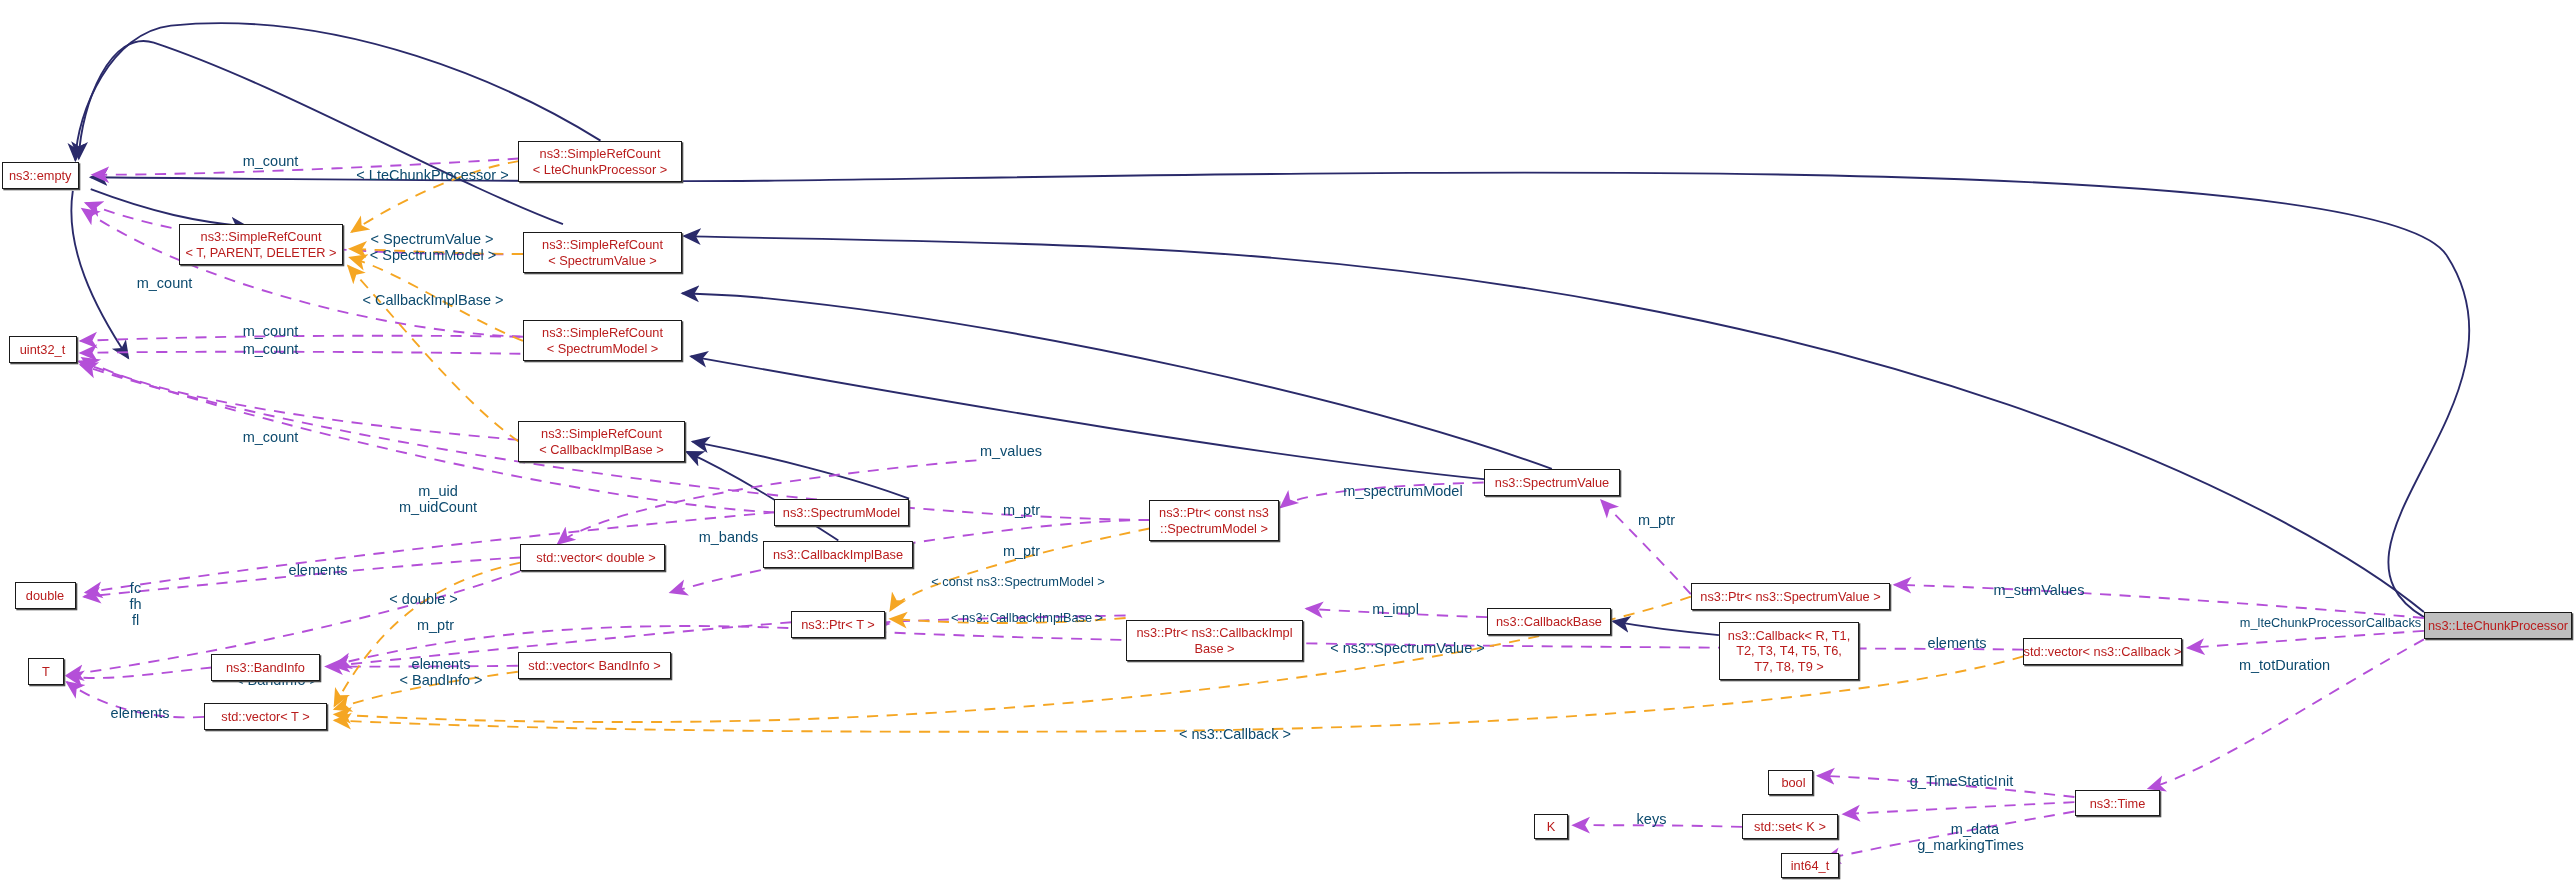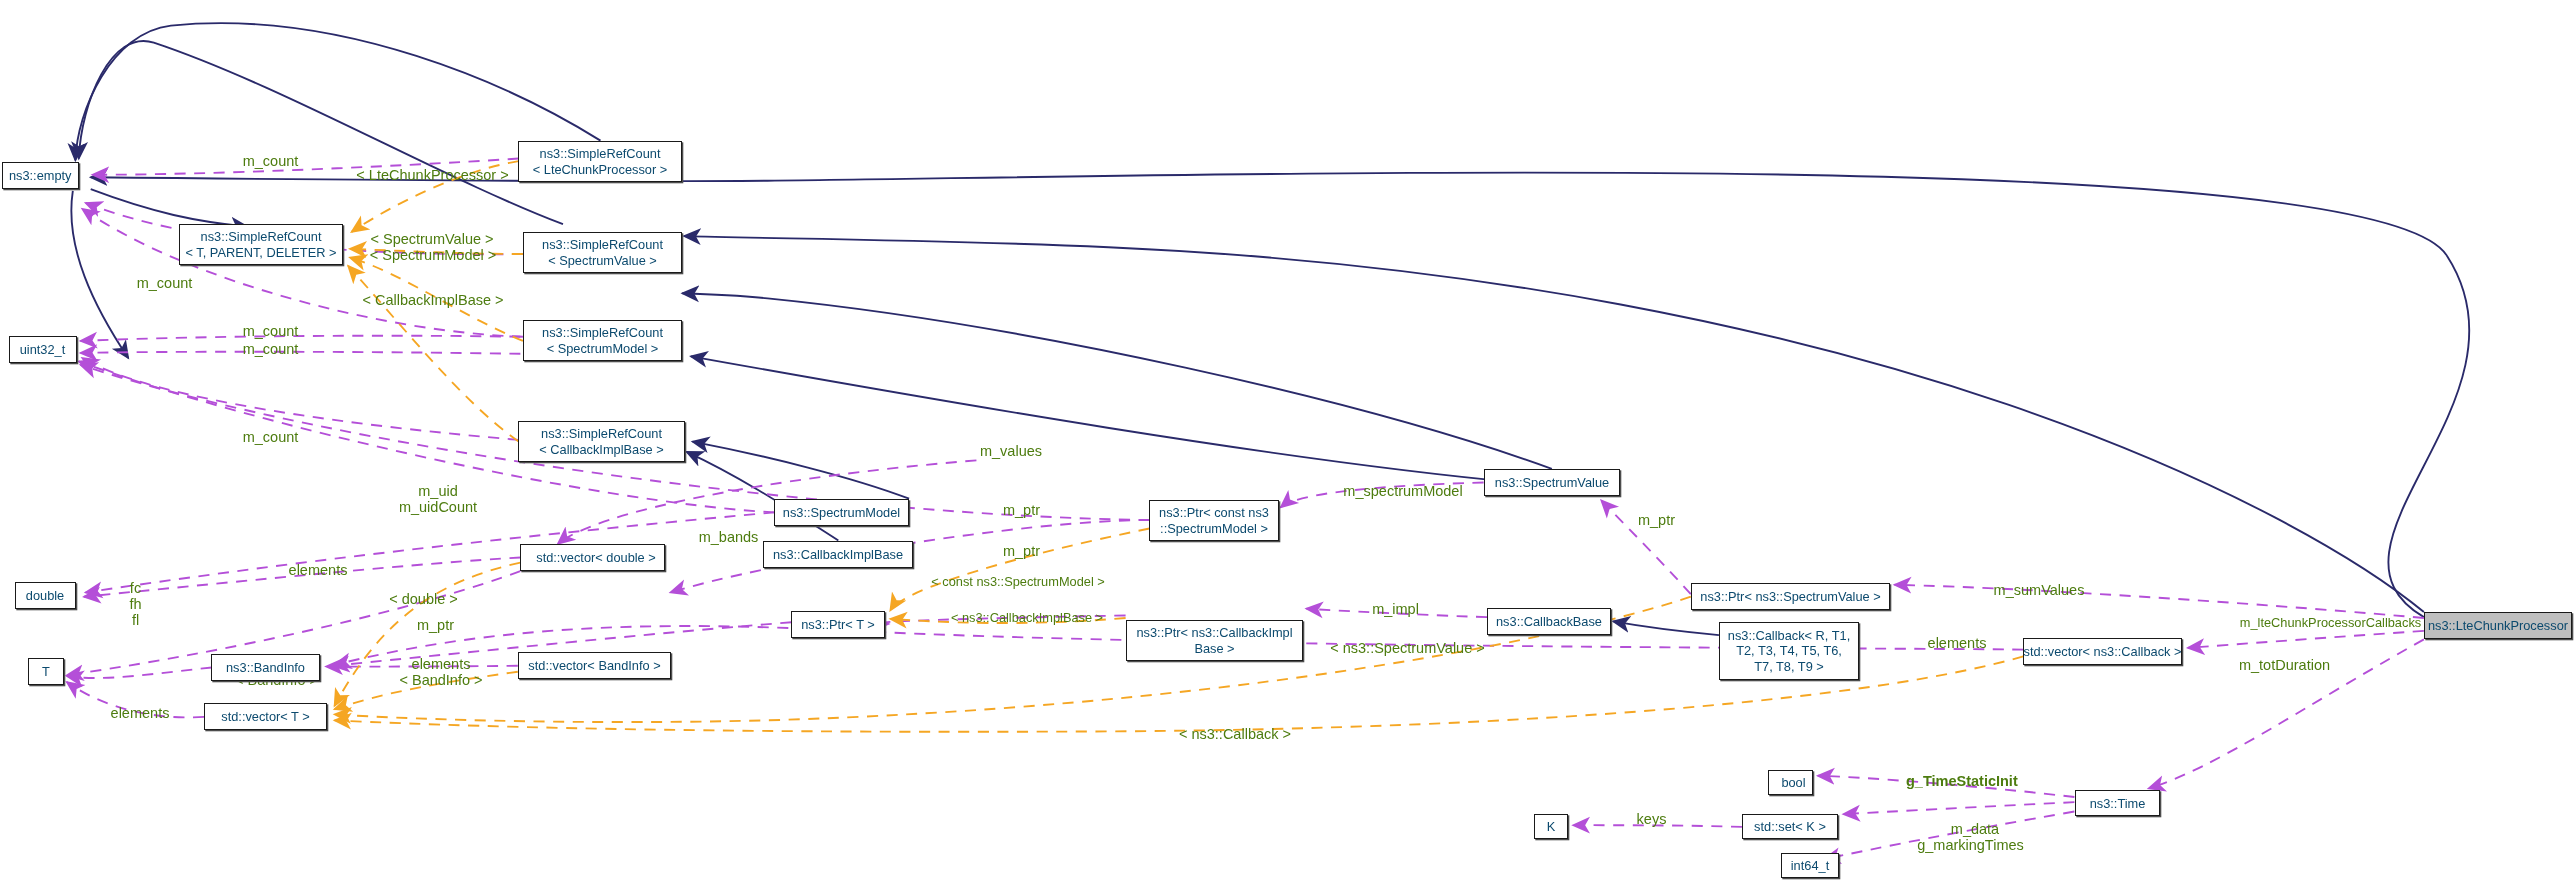--- a/index.html
+++ b/index.html
@@ -10,38 +10,38 @@
     background:#ffffff;
     font-family:"Liberation Sans", sans-serif;
     overflow:hidden;
   }
   svg#edges{position:absolute;left:0;top:0;width:2576px;height:884px;}
   .node{
     position:absolute;
     box-sizing:border-box;
     border:0.9px solid #1a1a1a;
     background:#ffffff;
-    color:#0c4a6e;
+    color:#b91c1c;
     font-size:14.5px;
     line-height:18px;
     text-align:center;
     display:flex;
     align-items:center;
     justify-content:center;
     white-space:pre;
     box-shadow:1.3px 1.3px 0 0 #4d4d4d;
     z-index:3;
   }
   .node.highlight{background:#bfbfbf;}
   .node.small{font-size:12.8px;line-height:15.3px;}
   .elabel{
     position:absolute;
     font-size:14.5px;
     line-height:16px;
-    color:#4d7c0f;
+    color:#0c4a6e;
     white-space:pre;
     text-align:center;
     z-index:2;
     background:transparent;
   }
   .elabel.tiny{font-size:12.8px;line-height:14.5px;}
 </style>
 </head>
 <body>
 
@@ -190,20 +190,20 @@
       <div class="elabel" style="left: 282px; top: 562px; width: 72px;">elements</div>
       <div class="elabel" style="left: 385px; top: 571px; width: 77px; margin-top: 20px;">&lt; double &gt;</div>
       <div class="elabel" style="left: 121px; top: 580px; width: 29px;">fc
 fh
 fl</div>
       <div class="elabel" style="left: 410px; top: 617px; width: 51px;">m_ptr</div>
       <div class="elabel" style="left: 388px; top: 656px; width: 106px;">elements
 &lt; BandInfo &gt;</div>
       <div class="elabel" style="left: 104px; top: 705px; width: 72px;">elements</div>
       <div class="elabel" style="left: 234px; top: 672px; width: 85px;">&lt; BandInfo &gt;</div>
-      <div class="elabel" style="left: 1906px; top: 773px; width: 111px; font-weight: bold;">g_TimeStaticInit</div>
+      <div class="elabel" style="left: 1906px; top: 773px; width: 111px;">g_TimeStaticInit</div>
       <div class="elabel" style="left: 1911px; top: 796px; width: 119px; margin-top: 41px;">g_markingTimes</div>
       <div class="elabel" style="left: 1945px; top: 821px; width: 60px;">m_data</div>
       <div class="elabel" style="left: 1632px; top: 811px; width: 39px;">keys</div>
     </div>
 
 </div>
 
 
 </body></html>

